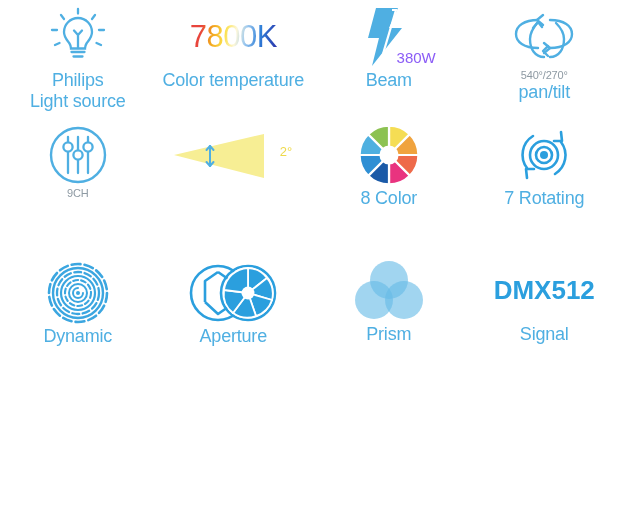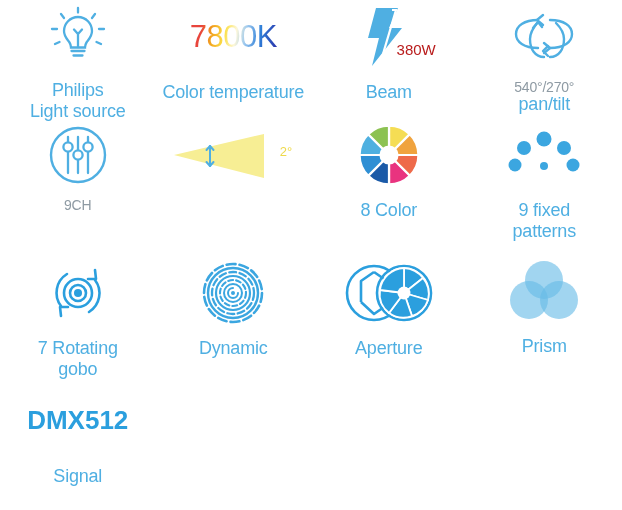--- a/index.html
+++ b/index.html
@@ -35,24 +35,24 @@
 
   .icon-area {
     height: 62px;
     display: flex;
     align-items: center;
     justify-content: center;
     position: relative;
   }
 
   .cell-sub {
-    font-size: 14px;
+    font-size: 11px;
     color: #8e9aa3;
     line-height: 12px;
-    margin-top: 13px;
+    margin-top: 1px;
     letter-spacing: -0.2px;
   }
 
   .cell-label {
     font-size: 18px;
     color: #4FAFE2;
     line-height: 21px;
     text-align: center;
     letter-spacing: -0.2px;
     margin-top: 1px;
@@ -76,23 +76,23 @@
     color: transparent;
     -webkit-text-fill-color: transparent;
     line-height: 36px;
   }
 
   
   .power-wrap { position: relative; width: 86px; height: 62px; }
   .power-value {
     position: absolute;
     right: -4px;
-    bottom: 10px;
+    bottom: 2px;
     font-size: 15px;
-    color: #b91c1c;
+    color: #8b5cf6;
     line-height: 16px;
   }
 
   
   .beam-wrap { position: relative; width: 130px; height: 58px; }
   .beam-value {
     position: absolute;
     right: 6px;
     top: 19px;
     font-size: 13px;
@@ -243,58 +243,38 @@
           <path d="M50 50 L4 50 A46 46 0 0 1 17.5 17.5 Z" fill="#4fb0e0"></path>
           <path d="M50 50 L17.5 17.5 A46 46 0 0 1 50 4 Z" fill="#8cc252"></path>
         </g>
         <circle cx="50" cy="50" r="15" fill="#ffffff"></circle>
       </svg>
     </div>
     <div class="cell-sub"></div>
     <div class="cell-label">8 Color</div>
   </div>
 
-  <div class="spec-cell">
-    <div class="icon-area">
-      <svg width="74" height="50" viewBox="0 0 74 50">
-        <g fill="#3BA6E0">
-          <circle cx="37" cy="9" r="7.5"></circle>
-          <circle cx="17" cy="18" r="7"></circle>
-          <circle cx="57" cy="18" r="7"></circle>
-          <circle cx="8" cy="35" r="6.5"></circle>
-          <circle cx="66" cy="35" r="6.5"></circle>
-          <circle cx="37" cy="36" r="4"></circle>
-        </g>
-      </svg>
-    </div>
-    <div class="cell-sub"></div>
-    <div class="cell-label">
-      <div>9 fixed</div>
-      <div>patterns</div>
-    </div>
-  </div>
 
   <div class="spec-cell">
     <div class="icon-area">
       <svg width="62" height="62" viewBox="0 0 62 62">
         <g fill="none" stroke="#2B9FDE" stroke-width="2.6" stroke-linecap="round">
           <path d="M48 18 A22 22 0 0 1 42 50"></path>
           <path d="M14 44 A22 22 0 0 1 20 12"></path>
           <path d="M48 18 L47 9 M48 18 L40 18" transform="translate(1,-1)"></path>
           <path d="M14 44 L15 53 M14 44 L22 44" transform="translate(-1,1)"></path>
           <circle cx="31" cy="31" r="14"></circle>
           <circle cx="31" cy="31" r="8"></circle>
         </g>
         <circle cx="31" cy="31" r="4" fill="#2B9FDE"></circle>
       </svg>
     </div>
     <div class="cell-sub"></div>
     <div class="cell-label">
       <div>7 Rotating</div>
-      <div>gobo</div>
     </div>
   </div>
 
   <div class="spec-cell">
     <div class="icon-area">
       <svg width="62" height="62" viewBox="0 0 62 62">
         <g fill="none" stroke="#3BA6E0" stroke-linecap="round">
           <circle cx="31" cy="31" r="29" stroke-width="2.6" stroke-dasharray="9 4"></circle>
           <circle cx="31" cy="31" r="25" stroke-width="2.4"></circle>
           <circle cx="31" cy="31" r="21" stroke-width="2.3" stroke-dasharray="7 3.5"></circle>

